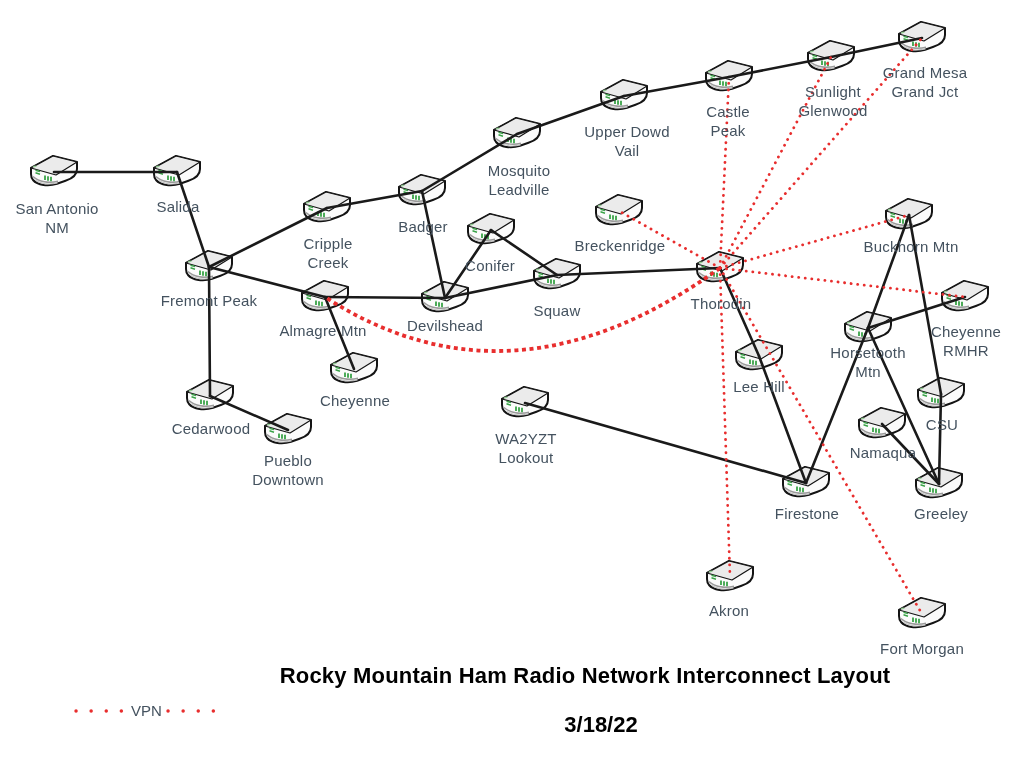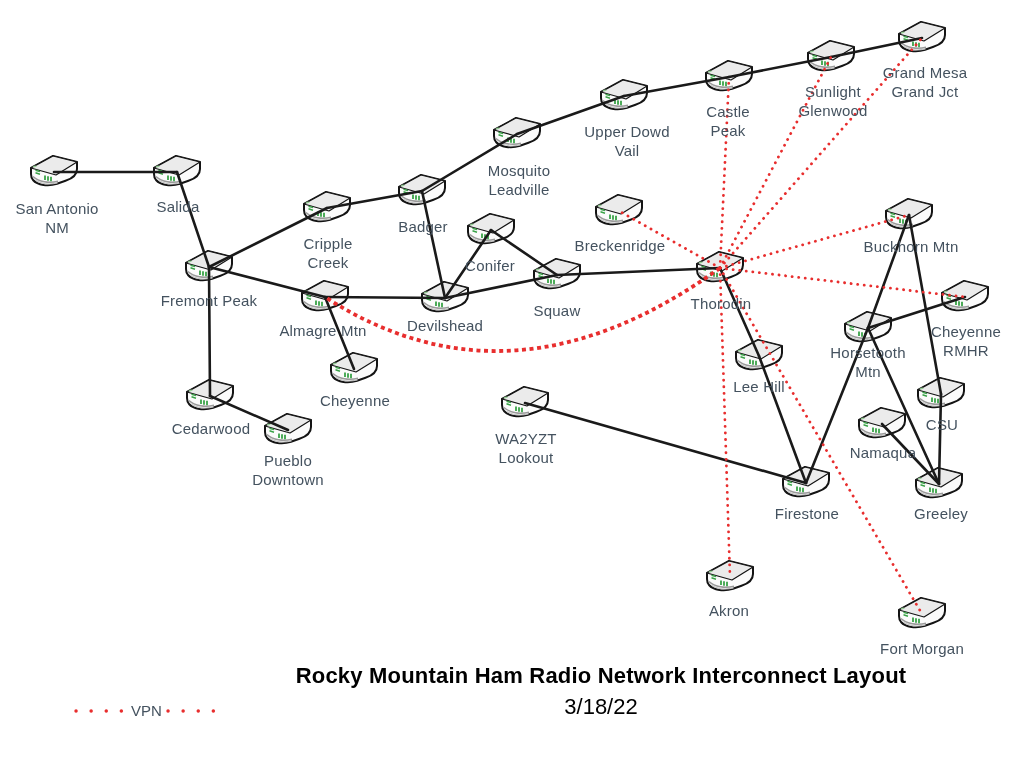--- a/index.html
+++ b/index.html
@@ -2,26 +2,26 @@
 <html><head>
 <meta charset="utf-8">
 <style>
   html,body{margin:0;padding:0;background:#ffffff;}
   .canvas{
     position:relative;width:1024px;height:760px;background:#ffffff;
     font-family:"Liberation Sans","DejaVu Sans",sans-serif;overflow:hidden;
   }
   .canvas > svg{position:absolute;top:0;left:0;}
   .diagram-title{
-    position:absolute;top:663px;left:601px;transform:translateX(-50%);
+    position:absolute;top:663px;left:585px;transform:translateX(-50%);
     font-size:22px;font-weight:bold;color:#000;white-space:nowrap;letter-spacing:.2px;
   }
   .diagram-date{
-    position:absolute;top:694px;left:601px;transform:translateX(-50%);
-    font-size:22px;font-weight:normal;color:#000;white-space:nowrap;
+    position:absolute;top:712px;left:601px;transform:translateX(-50%);
+    font-size:22px;font-weight:bold;color:#000;white-space:nowrap;
   }
   text{font-family:"Liberation Sans","DejaVu Sans",sans-serif;}
 </style>
 </head>
 <body>
 
 <div class="canvas">
 
   <svg width="1024" height="760" viewBox="0 0 1024 760">
     <defs>

